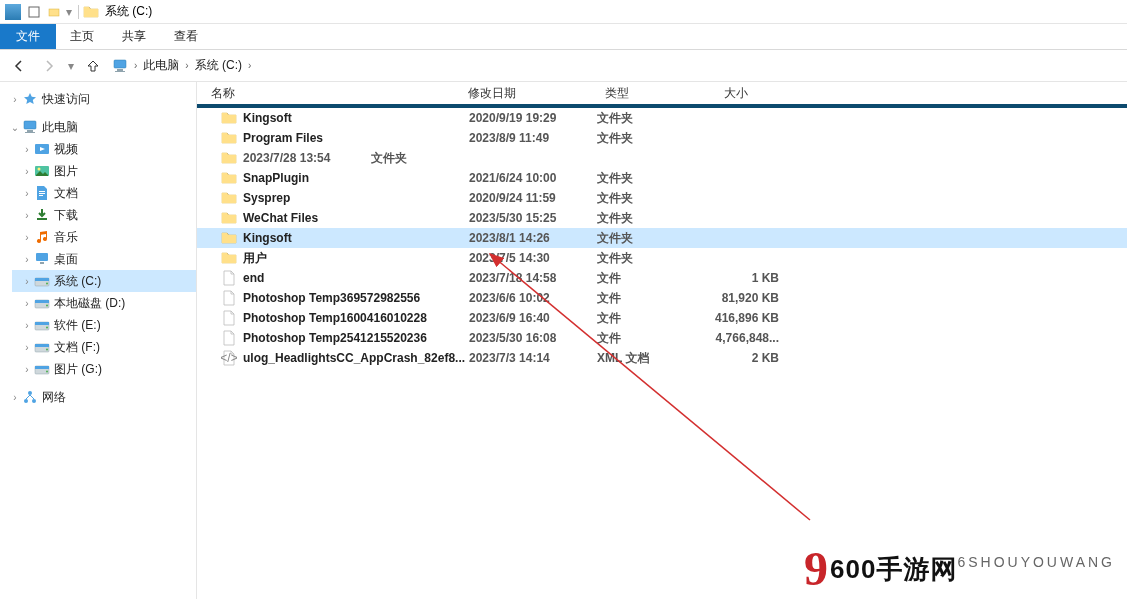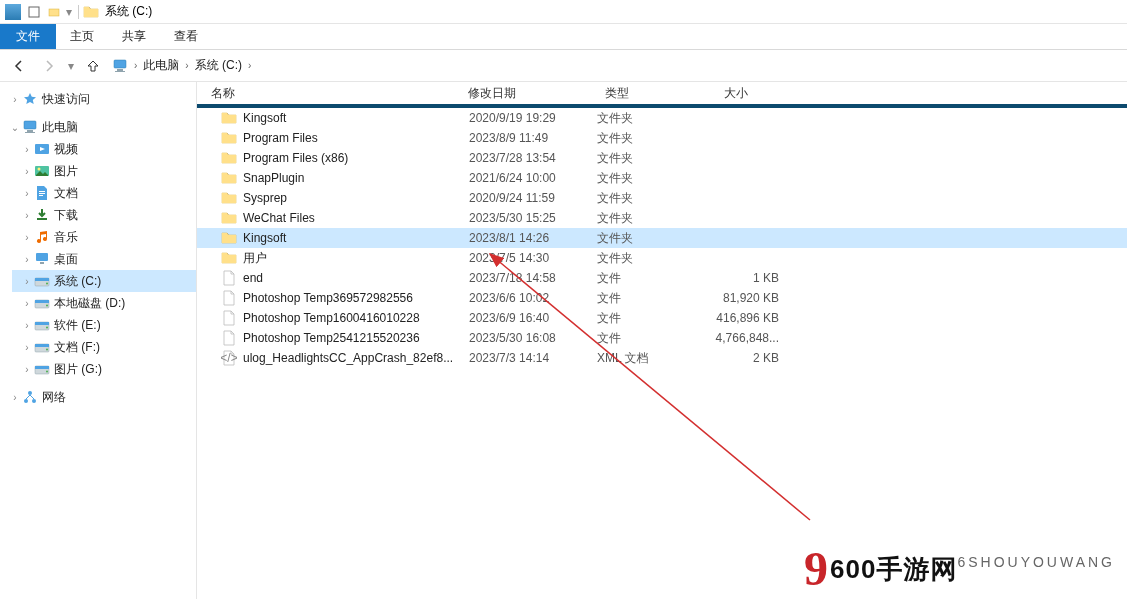--- a/index.html
+++ b/index.html
@@ -48,21 +48,21 @@
 .cols { display: flex; align-items: center; height: 26px; border-bottom: 4px solid #0c4a6e; padding-left: 8px; gap: 9px; }
 .col { color: #333; padding: 0 6px; }
 .col.name { width: 248px; }
 .col.date { width: 128px; }
 .col.type { width: 110px; }
 .col.size { width: 80px; text-align: left; }
 
 .row { display: flex; align-items: center; height: 20px; padding-left: 24px; }
 .row.sel { background: #cce8ff; }
 .row .ficon { width: 16px; height: 16px; margin-right: 6px; flex-shrink:0; }
-.row .c { overflow: hidden; text-overflow: ellipsis; white-space: nowrap; }
+.row .c { overflow: hidden; text-overflow: ellipsis; white-space: nowrap; font-weight: bold; }
 .row .c.name { width: 226px; color: #222; }
 .row .c.date { width: 128px; color: #555; }
 .row .c.type { width: 110px; color: #555; }
 .row .c.size { width: 80px; color: #555; text-align: right; padding-right:8px; }
 .i-folder svg, .i-drive svg, .i-doc svg, .i-xml svg, .pc-icon svg { display:block; }
 
 
 .watermark { position: absolute; right: 12px; bottom: 6px; display: flex; align-items: center; gap: 2px; }
 .watermark .wm-9 { font-family: Georgia, serif; font-size: 48px; font-weight: bold; color: #c8252a; line-height: 1; }
 .watermark .wm-txt { display:flex; flex-direction:row; line-height:1.1; }
@@ -354,21 +354,20 @@
             </svg></span>
     <span class="c name">Program Files</span>
     <span class="c date">2023/8/9 11:49</span>
     <span class="c type">文件夹</span>
     <span class="c size"></span>
         </div>
         <div class="row">
           <span class="ficon"><svg width="16" height="16">
               <use href="#svg-folder"></use>
             </svg></span>
-    <span class="c name">Program Files (x86)</span>
     <span class="c date">2023/7/28 13:54</span>
     <span class="c type">文件夹</span>
     <span class="c size"></span>
         </div>
         <div class="row">
           <span class="ficon"><svg width="16" height="16">
               <use href="#svg-folder"></use>
             </svg></span>
     <span class="c name">SnapPlugin</span>
     <span class="c date">2021/6/24 10:00</span>

